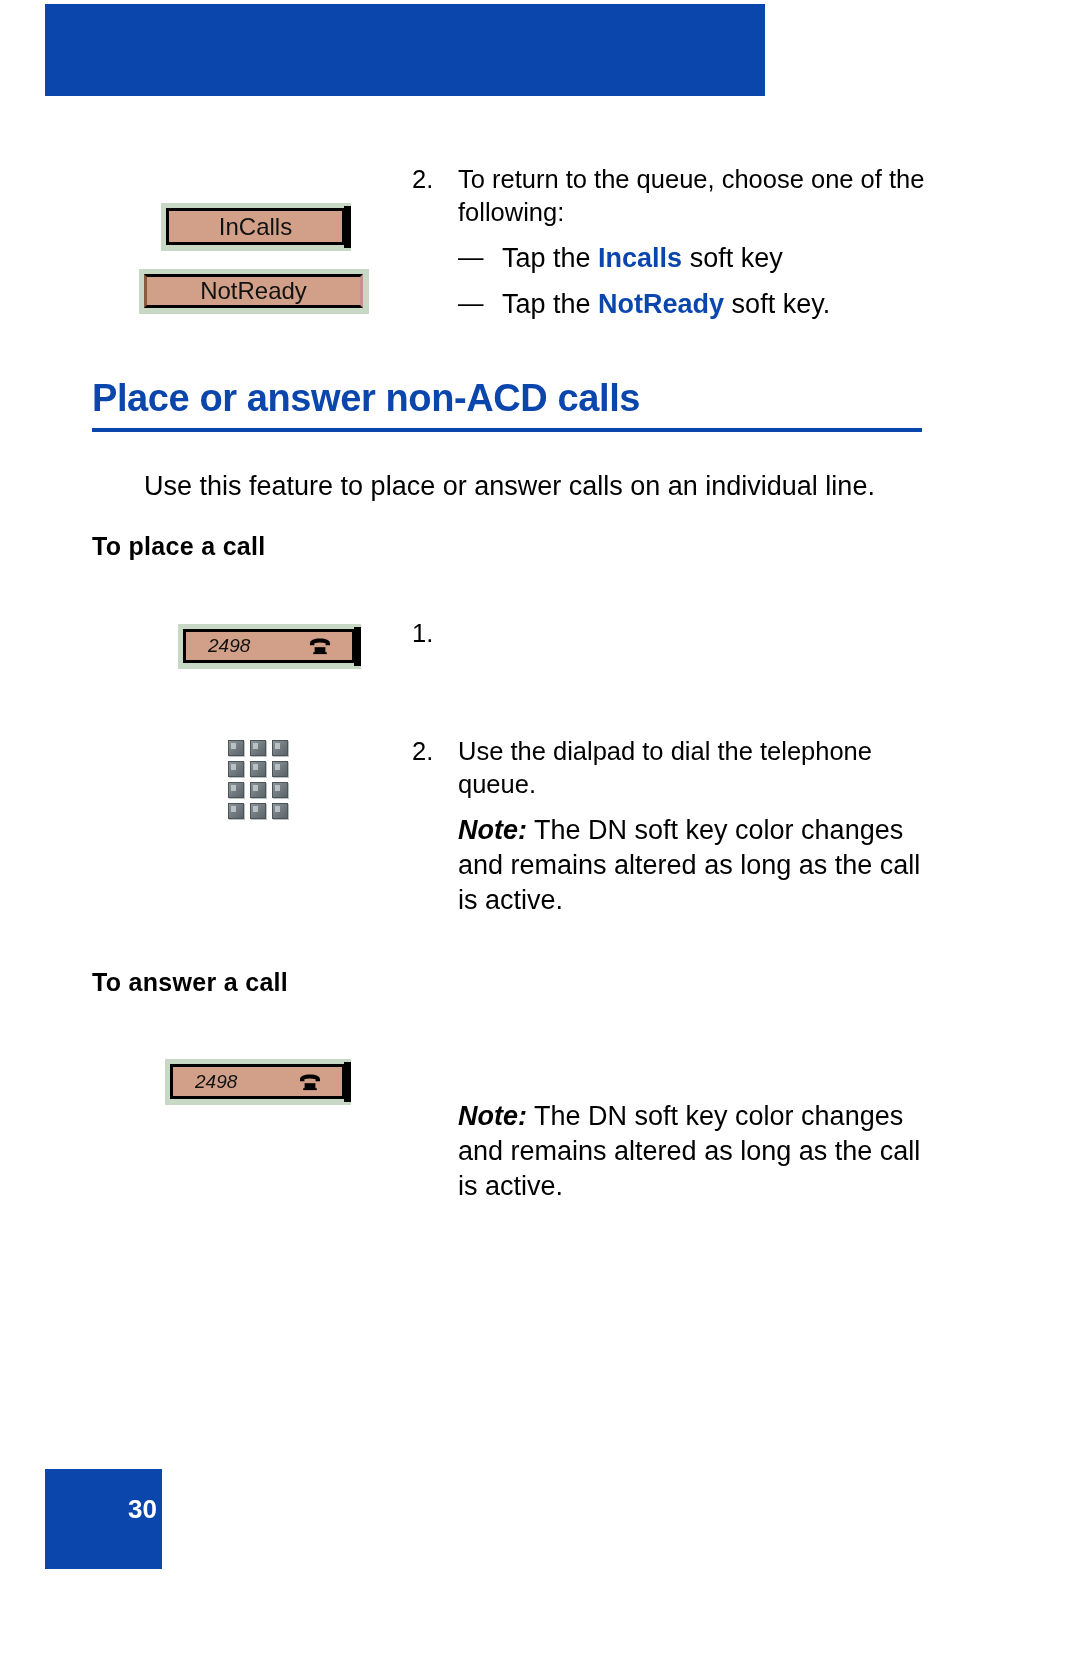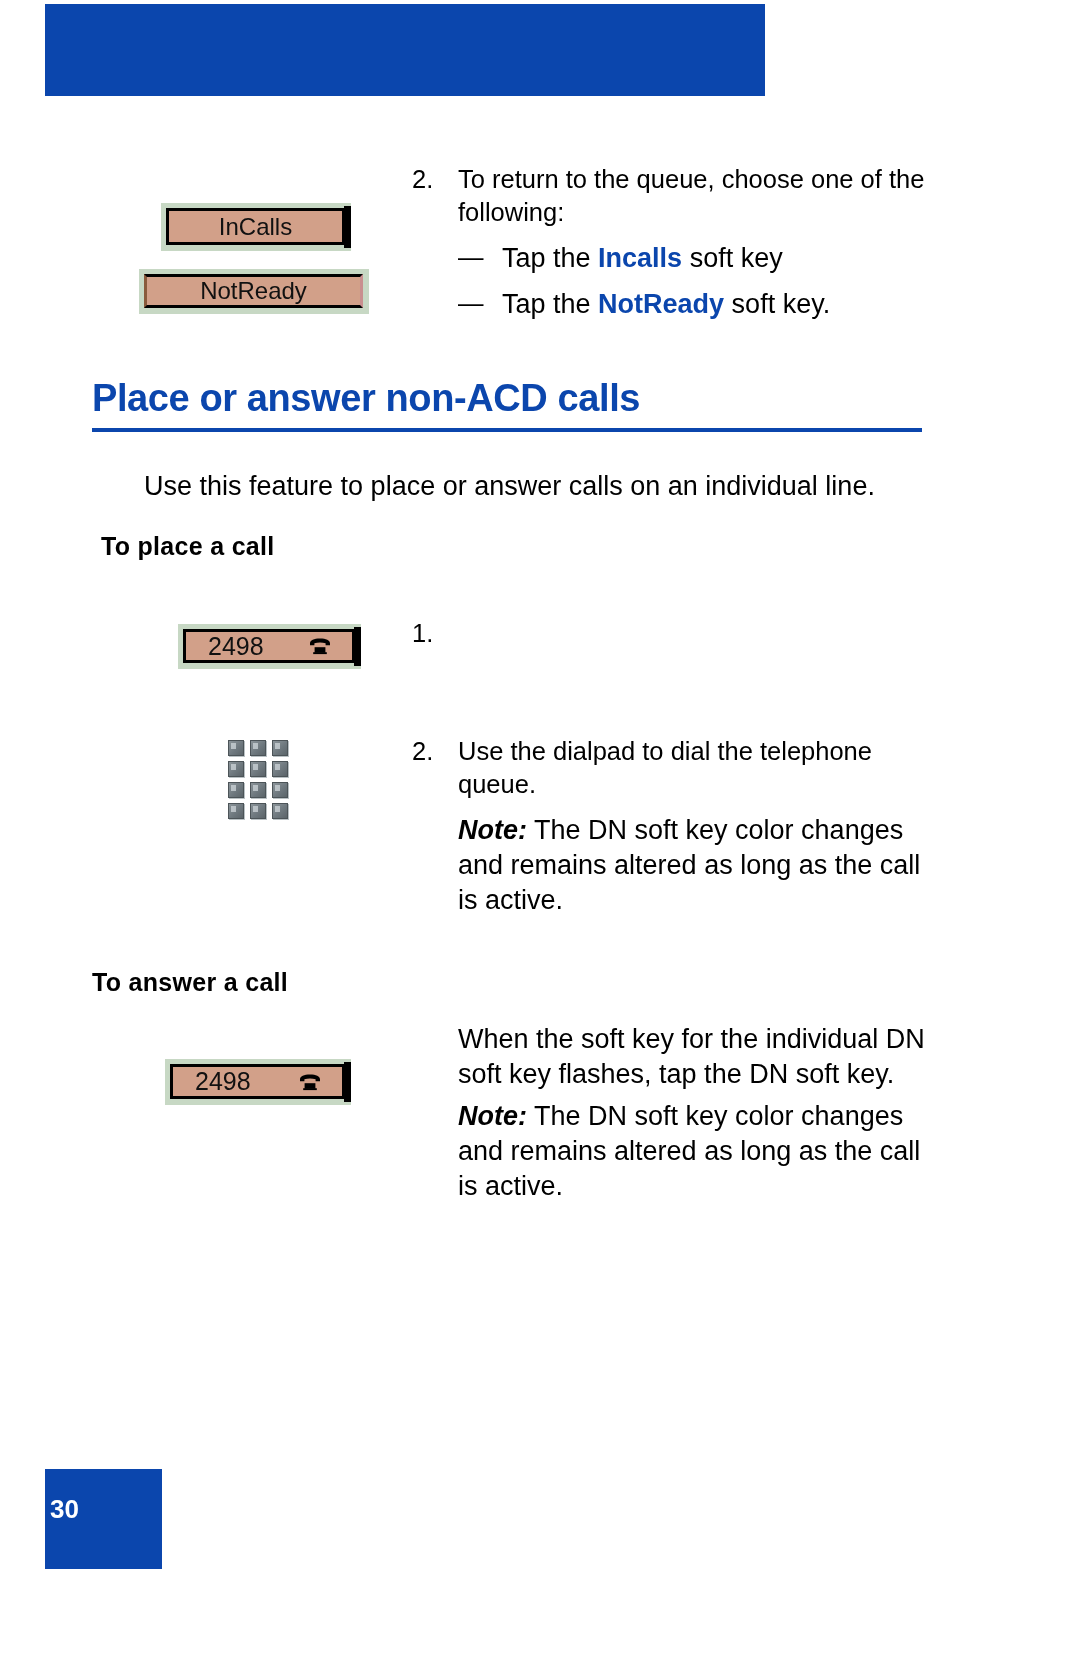--- a/index.html
+++ b/index.html
@@ -145,21 +145,21 @@
     width: 7px;
     height: calc(100% - 6px);
     background: #000000;
   }
   
   .softkey .face.dn {
     justify-content: flex-start;
     padding-left: 22px;
     position: relative;
   }
-  .softkey .face.dn .label { font-size: 25px; }
+  .softkey .face.dn .label { font-size: 19px; font-style: italic; }
   .phone-glyph {
     position: absolute;
     right: 20px;
     top: 50%;
     transform: translateY(-50%);
     width: 24px; height: 18px;
   }
 
   
   .dialpad {
@@ -189,21 +189,21 @@
   .page-num-box {
     position: absolute;
     left: 45px; top: 1469px;
     width: 117px; height: 100px;
     background: #0b46ad;
   }
   .page-num {
     position: absolute;
     left: 50px; top: 1494px;
     width: 107px;
-    text-align: left;
+    text-align: right;
     color: #ffffff;
     font-size: 26px;
     font-weight: bold;
     font-family: "Liberation Sans", sans-serif;
   }
 </style>
 </head>
 <body>
 
 <div class="page">
@@ -241,21 +241,21 @@
     <span class="body-text"><span>Tap the </span><span class="blue-word">NotReady</span><span> soft key.</span></span>
   </div>
 
   <div class="sec-heading">
     <h2>Place or answer non-ACD calls</h2>
   </div>
   <div class="sec-rule"></div>
 
   <div class="body-text" style="position:absolute; left:108px; top:469px; width:830px;margin-left:36px;">Use this feature to place or answer calls on an individual line.</div>
 
-  <div class="sub-heading" style="left:92px; top:532px;margin-left:9px;">To place a call</div>
+  <div class="sub-heading" style="left:92px; top:532px;">To place a call</div>
 
   <div class="softkey" style="left:178px; top:624px; width:183px; height:45px;">
     <div class="shadow"></div>
     <div class="face dn">
       <span class="label">2498</span>
       <span class="phone-glyph">
         <svg viewBox="0 0 24 18" width="24" height="18" aria-hidden="true">
           <path d="M2 6.5 C2 3.2 6 1.6 12 1.6 C18 1.6 22 3.2 22 6.5 L22 8.2 L17.6 8.2 L17.6 6.2 C15.9 5.6 14 5.4 12 5.4 C10 5.4 8.1 5.6 6.4 6.2 L6.4 8.2 L2 8.2 Z" fill="#000"></path>
           <rect x="6.6" y="10.2" width="10.8" height="5.6" fill="#000"></rect>
           <rect x="5.2" y="15.2" width="13.6" height="1.9" fill="#000"></rect>
@@ -303,21 +303,20 @@
         <svg viewBox="0 0 24 18" width="24" height="18" aria-hidden="true">
           <path d="M2 6.5 C2 3.2 6 1.6 12 1.6 C18 1.6 22 3.2 22 6.5 L22 8.2 L17.6 8.2 L17.6 6.2 C15.9 5.6 14 5.4 12 5.4 C10 5.4 8.1 5.6 6.4 6.2 L6.4 8.2 L2 8.2 Z" fill="#000"></path>
           <rect x="6.6" y="10.2" width="10.8" height="5.6" fill="#000"></rect>
           <rect x="5.2" y="15.2" width="13.6" height="1.9" fill="#000"></rect>
         </svg>
       </span>
     </div>
     <div class="right-edge"></div>
   </div>
 
-  <div class="body-text" style="position:absolute; left:458px; top:1022px; width:470px;">When the soft key for the individual DN soft key flashes, tap the DN soft key.</div>
 
   <div class="body-text" style="position:absolute; left:458px; top:1099px; width:470px;">
     <span class="note-lead">Note:</span><span> The DN soft key color changes and remains altered as long as the call is active.</span>
   </div>
 
   <div class="page-num-box"></div>
   <div class="page-num">30</div>
 
 </div>
 

